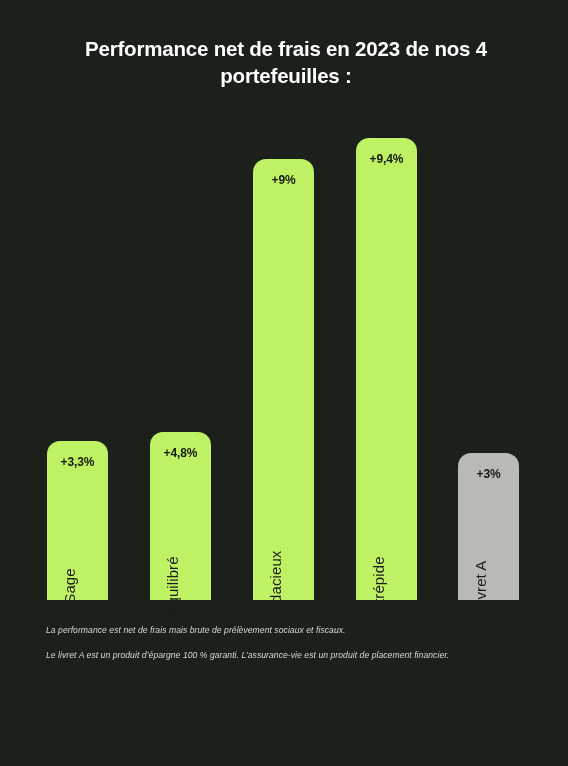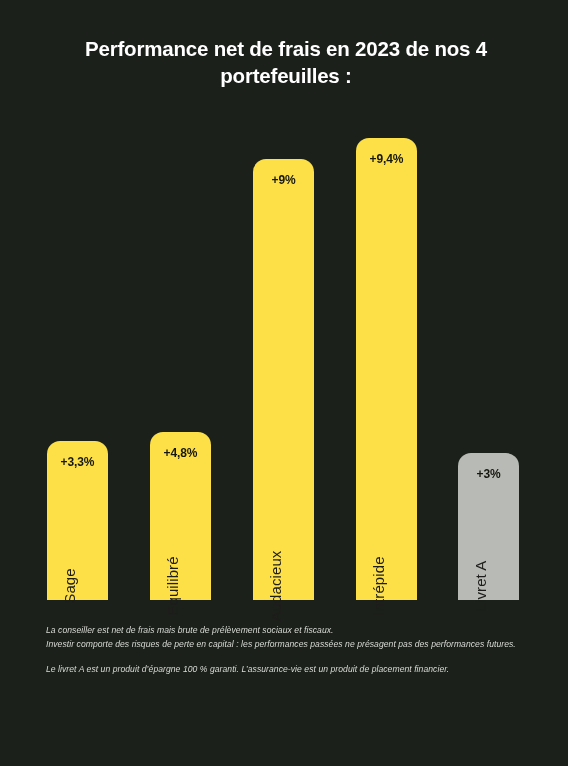--- a/index.html
+++ b/index.html
@@ -44,21 +44,21 @@
     position: absolute;
     bottom: 0;
   }
 
   .bar {
     position: absolute;
     left: 0;
     bottom: 0;
     width: 100%;
     border-radius: 13px 13px 0 0;
-    background: #fde047;
+    background: #bef264;
   }
 
   .bar.gray { background: #b8bab5; }
 
   .bar-value {
     position: absolute;
     top: 14px;
     left: 0;
     width: 100%;
     text-align: center;
@@ -157,21 +157,20 @@
         <div class="bar-label">Livret A</div>
       </div>
     </div>
   </div>
 
 </div>
 
 <div id="footnotes">
 
   <div class="footnote-block">
-    <div class="footnote-line">La conseiller est net de frais mais brute de prélèvement sociaux et fiscaux.</div>
-    <div class="footnote-line">Investir comporte des risques de perte en capital : les performances passées ne présagent pas des performances futures.</div>
+    <div class="footnote-line">La performance est net de frais mais brute de prélèvement sociaux et fiscaux.</div>
   </div>
 
   <div class="footnote-block">
     <div class="footnote-line">Le livret A est un produit d’épargne 100 % garanti. L’assurance-vie est un produit de placement financier.</div>
   </div>
 
 </div>
 
 </body></html>

